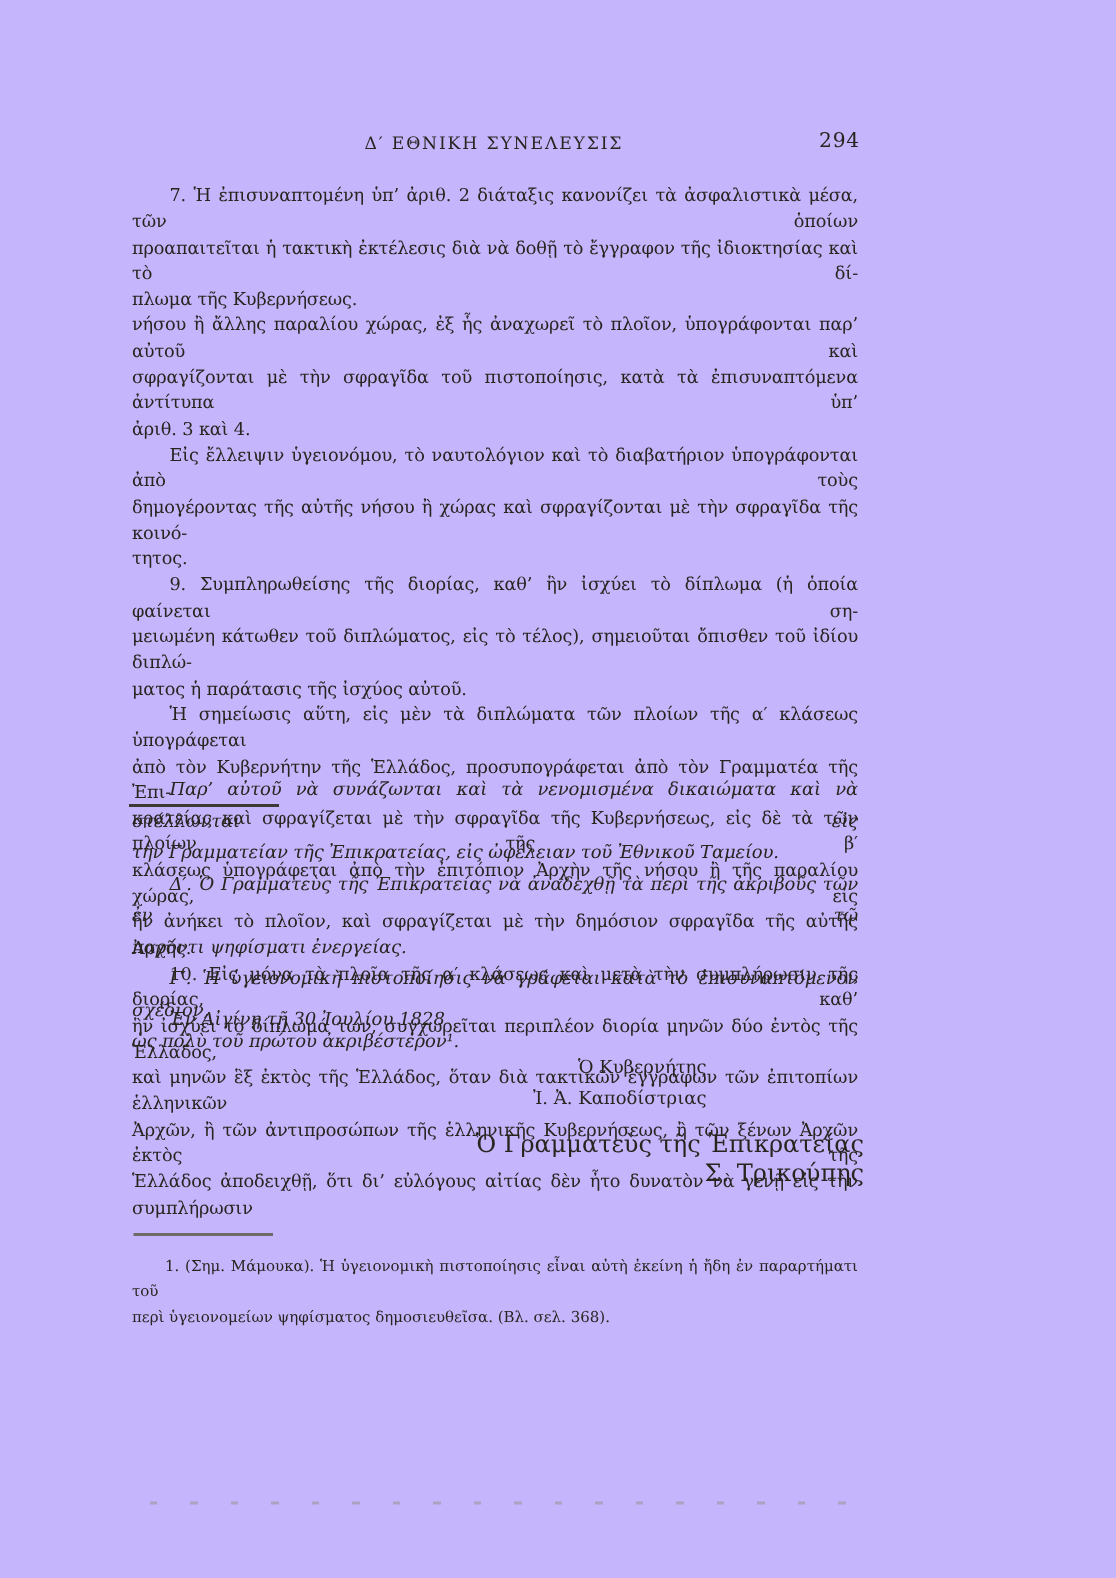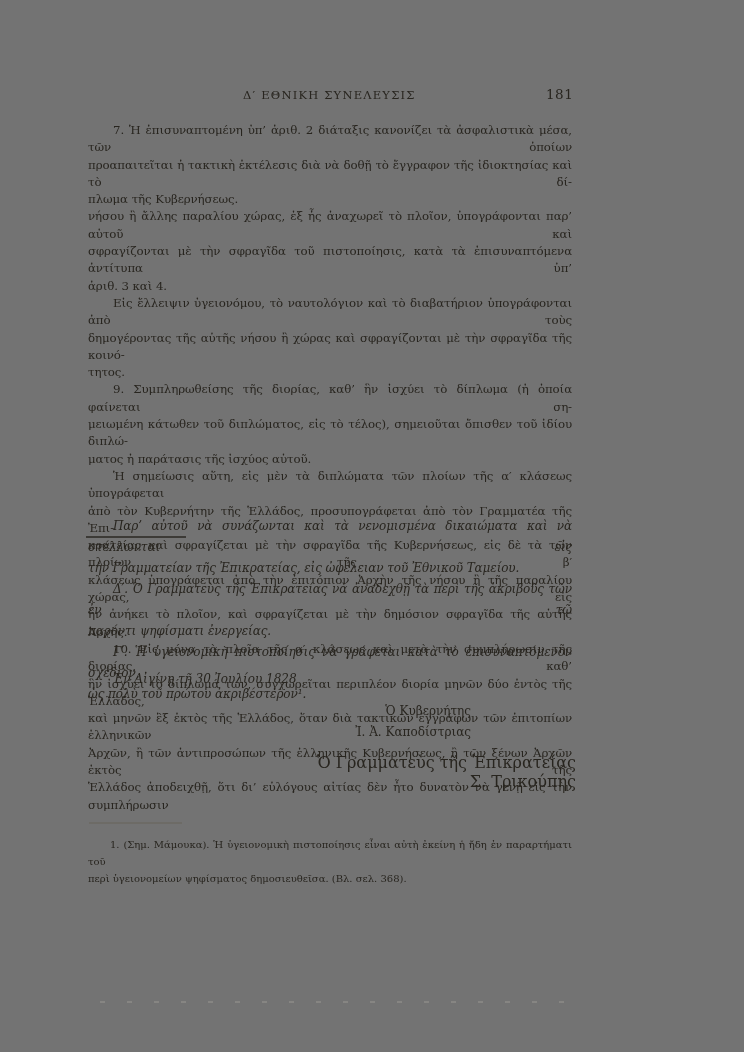--- a/index.html
+++ b/index.html
@@ -1,18 +1,18 @@
 <!DOCTYPE html>
 <html><head>
 <meta charset="utf-8">
 <style>
   html,body { margin:0; padding:0; background:#e8e8e6; }
   .page {
     position:relative; width:744px; height:1052px; margin:0 auto;
-    background:#737373; overflow:hidden;
+    background:#c4b5fd; overflow:hidden;
     font-family:"DejaVu Serif", serif; color:#28251f;
   }
   .header-title {
     position:absolute; left:243px; top:88px;
     font-size:11.5px; letter-spacing:1.2px; white-space:nowrap;
   }
   .page-number {
     position:absolute; left:546px; top:86px;
     font-size:13.5px; letter-spacing:0.5px;
   }
@@ -49,21 +49,21 @@
     background:repeating-linear-gradient(90deg,#96948f 0 5px, transparent 5px 27px);
     opacity:.55;
   }
 </style>
 </head>
 <body>
 
 <div class="page">
 
   <div class="header-title">Δ′ ΕΘΝΙΚΗ ΣΥΝΕΛΕΥΣΙΣ</div>
-  <div class="page-number">181</div>
+  <div class="page-number">294</div>
 
   <div class="col main-text">
     <div>
       <div class="line first">7. Ἡ ἐπισυναπτομένη ὑπ’ ἀριθ. 2 διάταξις κανονίζει τὰ ἀσφαλιστικὰ μέσα, τῶν ὁποίων</div>
       <div class="line">προαπαιτεῖται ἡ τακτικὴ ἐκτέλεσις διὰ νὰ δοθῇ τὸ ἔγγραφον τῆς ἰδιοκτησίας καὶ τὸ δί-</div>
       <div class="line short">πλωμα τῆς Κυβερνήσεως.</div>
     </div>
     <div>
       <div class="line">νήσου ἢ ἄλλης παραλίου χώρας, ἐξ ἧς ἀναχωρεῖ τὸ πλοῖον, ὑπογράφονται παρ’ αὐτοῦ καὶ</div>
       <div class="line">σφραγίζονται μὲ τὴν σφραγῖδα τοῦ πιστοποίησις, κατὰ τὰ ἐπισυναπτόμενα ἀντίτυπα ὑπ’</div>

